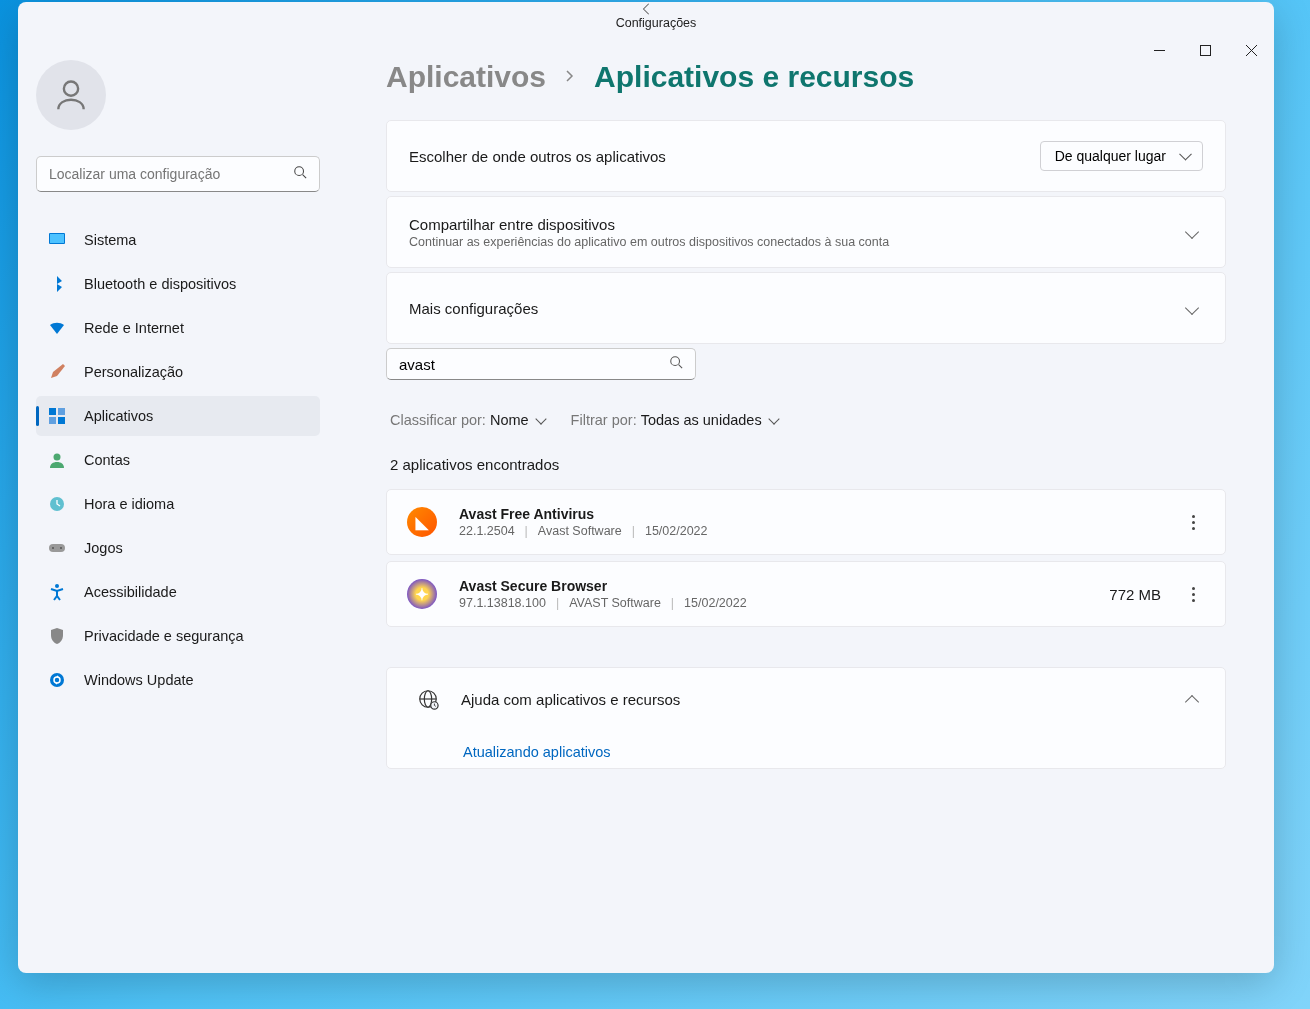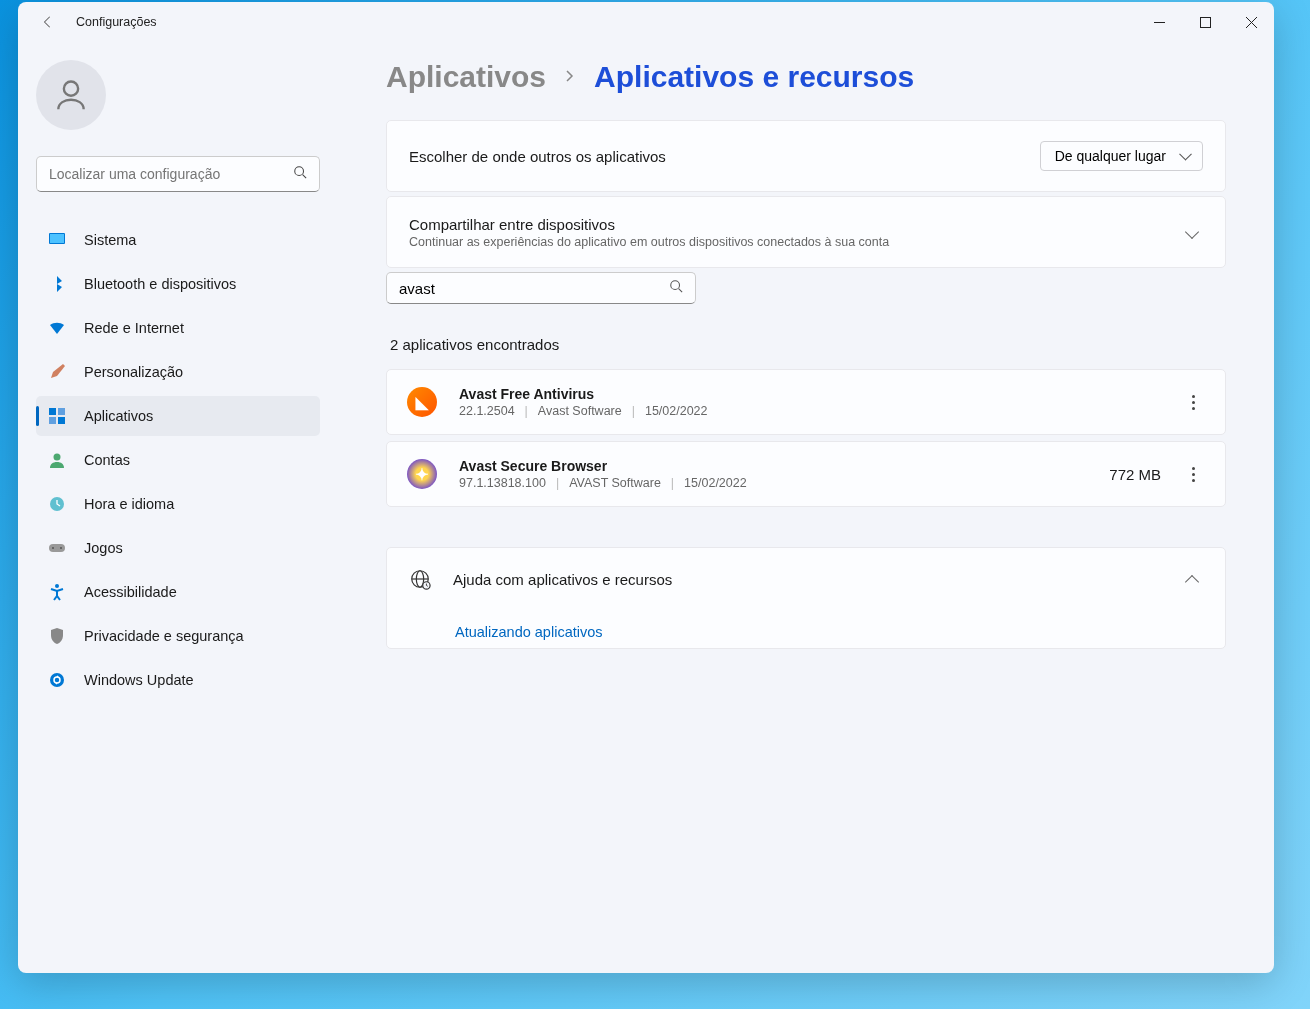--- a/index.html
+++ b/index.html
@@ -20,20 +20,21 @@
     flex-direction: column;
     overflow: hidden;
     box-shadow: 0 10px 40px rgba(0,0,0,0.2);
   }
   .titlebar {
     height: 40px;
     display: flex;
     align-items: center;
     padding-left: 20px;
     flex-shrink: 0;
+    flex-direction: column;
   }
   .titlebar-back {
     width: 20px; height: 20px;
     display: flex; align-items: center; justify-content: center;
     color: #666;
     margin-right: 18px;
     cursor: pointer;
     border-radius: 4px;
   }
   .titlebar-title {
@@ -128,21 +129,21 @@
   .breadcrumb-parent {
     font-size: 30px;
     font-weight: 600;
     color: #888;
     cursor: pointer;
   }
   .breadcrumb-sep { color: #888; font-size: 16px; }
   .breadcrumb-current {
     font-size: 30px;
     font-weight: 600;
-    color: #1d4ed8;
+    color: #0f766e;
   }
   .card {
     background: #fcfdff;
     border: 1px solid #e8e8ec;
     border-radius: 5px;
     margin-bottom: 4px;
   }
   .card-row {
     padding: 18px 22px;
     display: flex;
@@ -234,21 +235,21 @@
     color: white;
     flex-shrink: 0;
   }
   .app-info { flex: 1; }
   .app-name { font-size: 14px; color: #1a1a1a; font-weight: bold; }
   .app-meta { font-size: 12.5px; color: #666; margin-top: 2px; }
   .app-meta .sep { margin: 0 10px; color: #bbb; }
   .app-size { font-size: 15px; color: #1a1a1a; margin-right: 20px; }
   .more { width: 24px; display: flex; flex-direction: column; align-items: center; gap: 3px; cursor: pointer; padding: 6px 0;}
   .more span { width: 3px; height: 3px; background: #444; border-radius: 50%; }
-  .help-card { margin-top: 40px; }
+  .help-card { margin-top: 40px; padding-left: 8px; }
   .help-row {
     padding: 20px 22px;
     display: flex;
     align-items: center;
     gap: 22px;
   }
   .help-icon { width: 22px; height: 22px; color: #333; }
   .help-link { color: #0067c0; font-size: 14.5px; padding: 14px 22px 8px 68px; }
 </style>
 </head>
@@ -428,32 +429,54 @@
       <div class="card">
         <div class="card-row">
           <div>
             <div class="card-title">Compartilhar entre dispositivos</div>
             <div class="card-sub">Continuar as experiências do aplicativo em outros dispositivos conectados à sua conta</div>
           </div>
           <div class="chevron"></div>
         </div>
       </div>
 
+      <div class="card">
+        <div class="card-row">
+          <div class="card-title">Mais configurações</div>
+          <div class="chevron"></div>
+        </div>
+      </div>
 
 
       <div class="app-search">
         <input value="avast" style="">
         <span class="icn">
           <svg width="14" height="14" viewBox="0 0 16 16">
               <circle cx="7" cy="7" r="5" stroke="#555" stroke-width="1.2" fill="none"></circle>
               <line x1="11" y1="11" x2="15" y2="15" stroke="#555" stroke-width="1.2"></line>
             </svg>
         </span>
       </div>
 
+      <div class="filters">
+        <span>
+          <span class="filter-label">Classificar por:</span>
+          <span class="filter-value">
+              <span>Nome</span>
+              <span class="filter-chev"></span>
+            </span>
+        </span>
+        <span>
+          <span class="filter-label">Filtrar por:</span>
+          <span class="filter-value">
+              <span>Todas as unidades</span>
+              <span class="filter-chev"></span>
+            </span>
+        </span>
+      </div>
 
       <div class="count">2 aplicativos encontrados</div>
 
       <div id="app-list">
           <div class="app-item">
             <div class="app-icon" style="background:linear-gradient(135deg,#ff8a00,#ff5400)">◣</div>
             <div class="app-info">
               <div class="app-name">Avast Free Antivirus</div>
               <div class="app-meta">22.1.2504<span class="sep">|</span>Avast Software<span class="sep">|</span>15/02/2022</div>
             </div>

